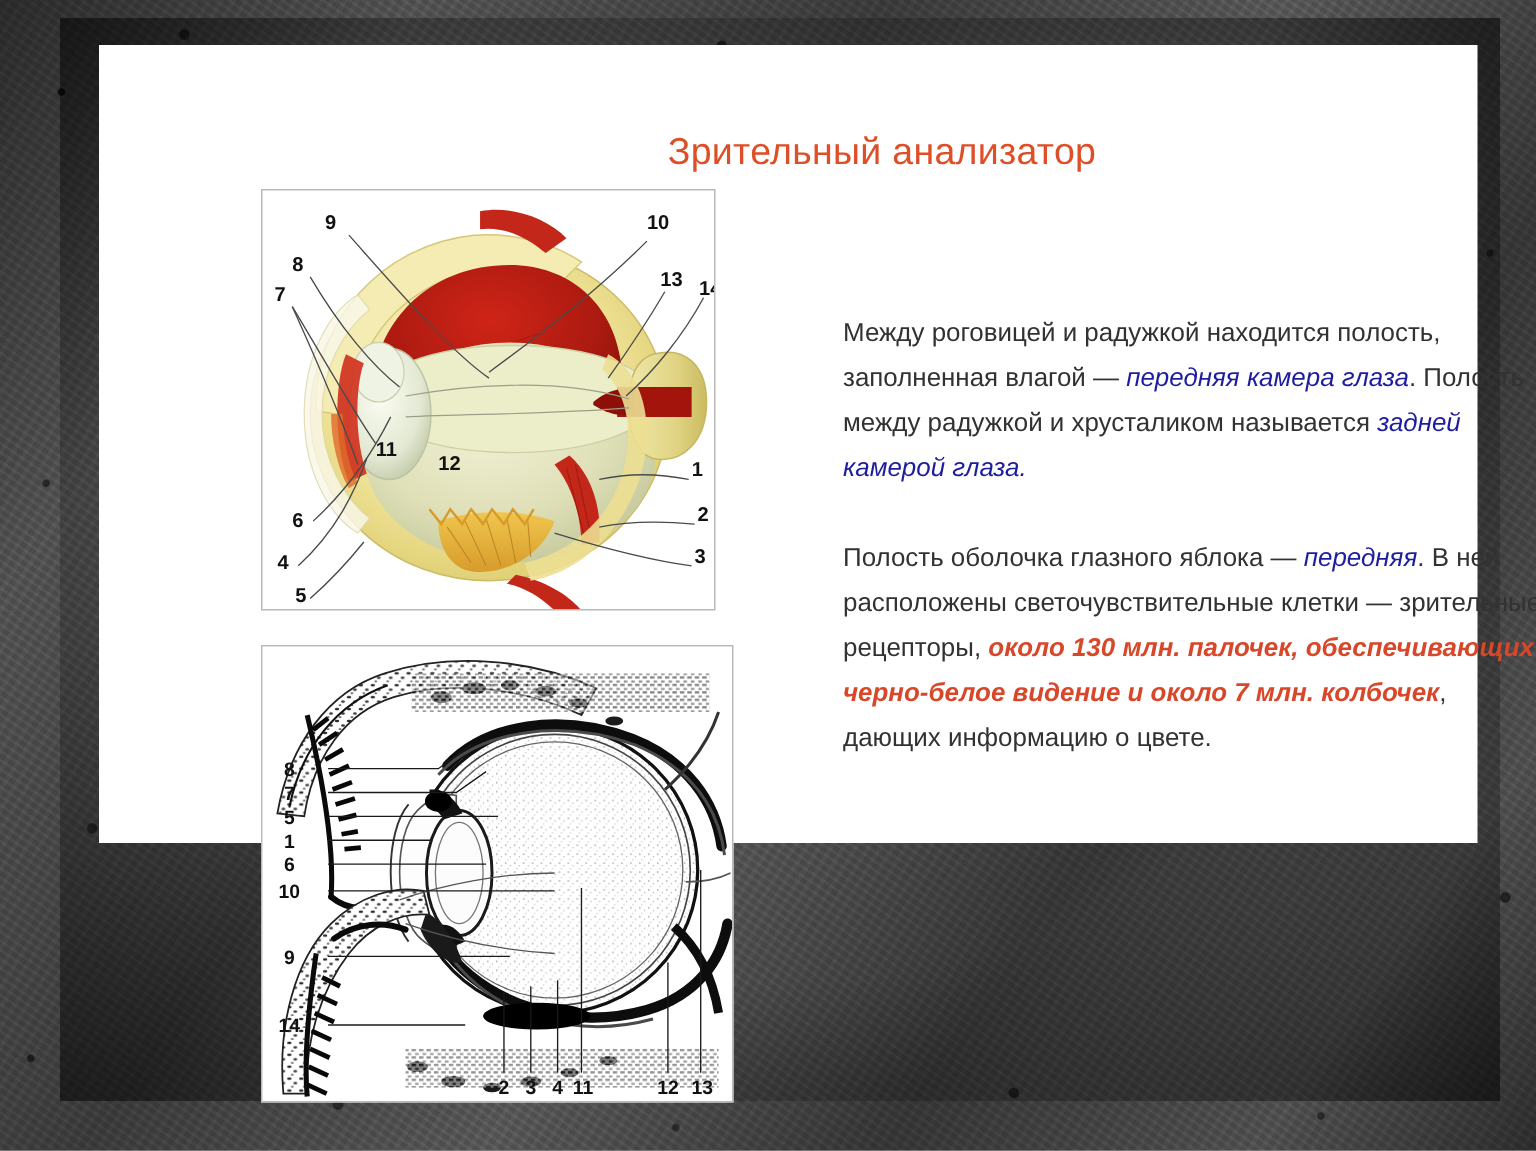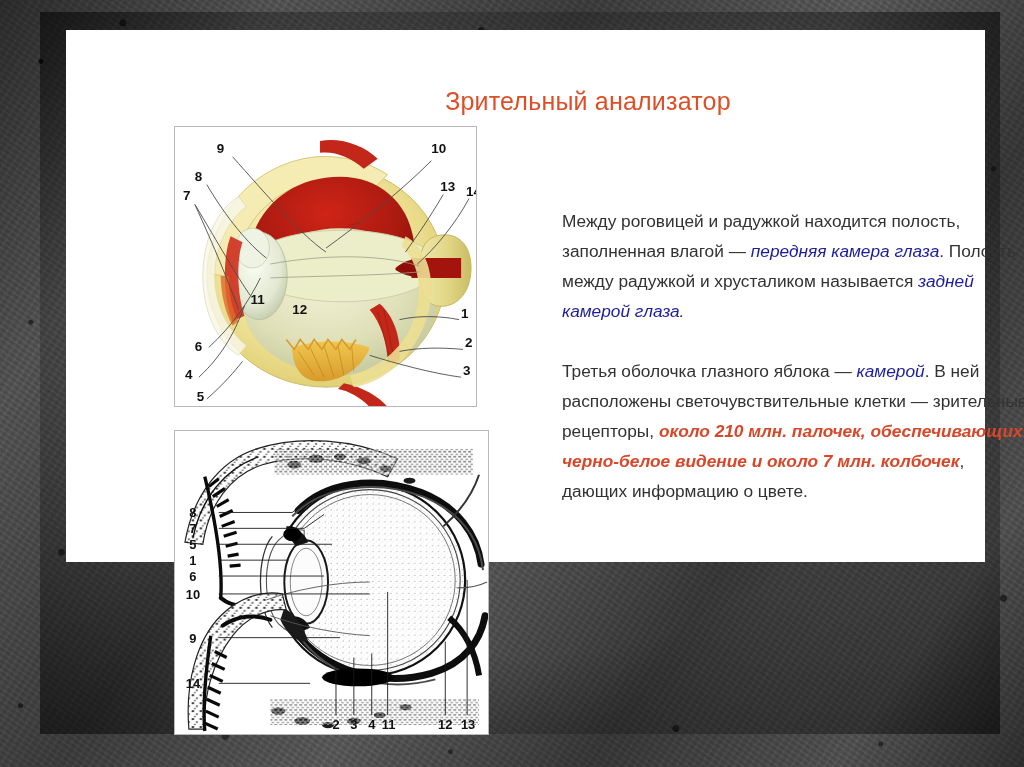--- a/index.html
+++ b/index.html
@@ -349,16 +349,16 @@
       <text class="lbl lbl-bot" x="198" y="300" text-anchor="middle">4</text>
       <text class="lbl lbl-bot" x="215" y="300" text-anchor="middle">11</text>
       <text class="lbl lbl-bot" x="272" y="300" text-anchor="middle">12</text>
       <text class="lbl lbl-bot" x="295" y="300" text-anchor="middle">13</text>
     </svg>
   </div>
 
   <div id="textcol">
     <p><span>Между роговицей и радужкой находится полость, заполненная влагой — </span><span class="hl-blue">передняя камера глаза</span><span>. Полость между радужкой и хрусталиком называется </span><span class="hl-blue">задней камерой глаза.</span></p>
 
-    <p><span>Третья оболочка глазного яблока — </span><span class="hl-blue">камерой</span><span>. В ней расположены светочувствительные клетки — зрительные рецепторы, </span><span class="hl-red">около 210 млн. палочек, обеспечивающих черно-белое видение и около 7 млн. колбочек</span><span>, дающих информацию о цвете.</span></p>
+    <p><span>Полость оболочка глазного яблока — </span><span class="hl-blue">передняя</span><span>. В ней расположены светочувствительные клетки — зрительные рецепторы, </span><span class="hl-red">около 130 млн. палочек, обеспечивающих черно-белое видение и около 7 млн. колбочек</span><span>, дающих информацию о цвете.</span></p>
   </div>
 
 </div>
 
 </body></html>

